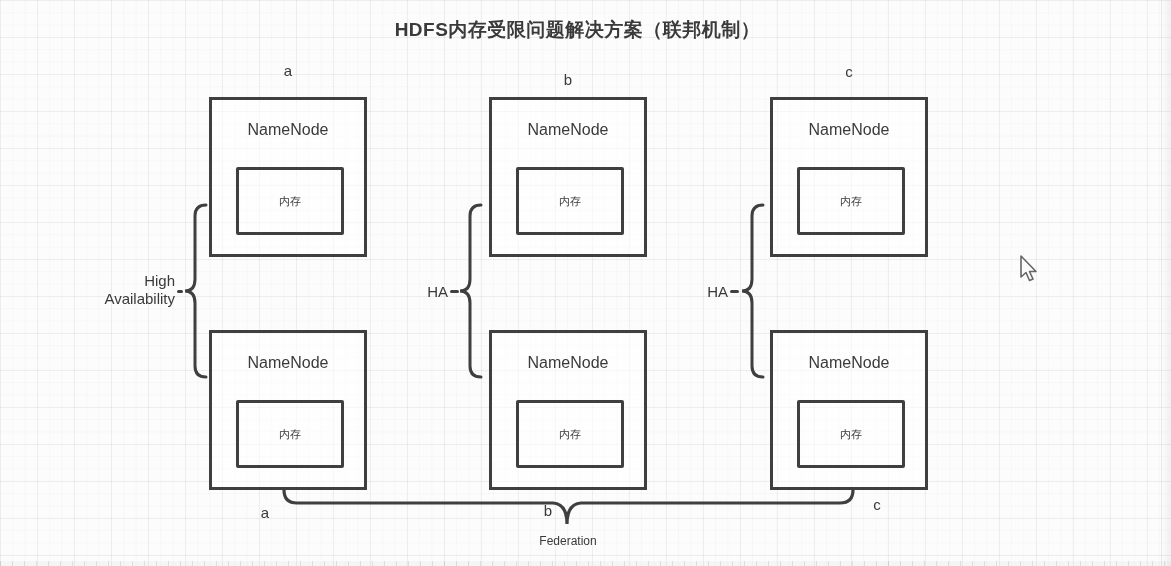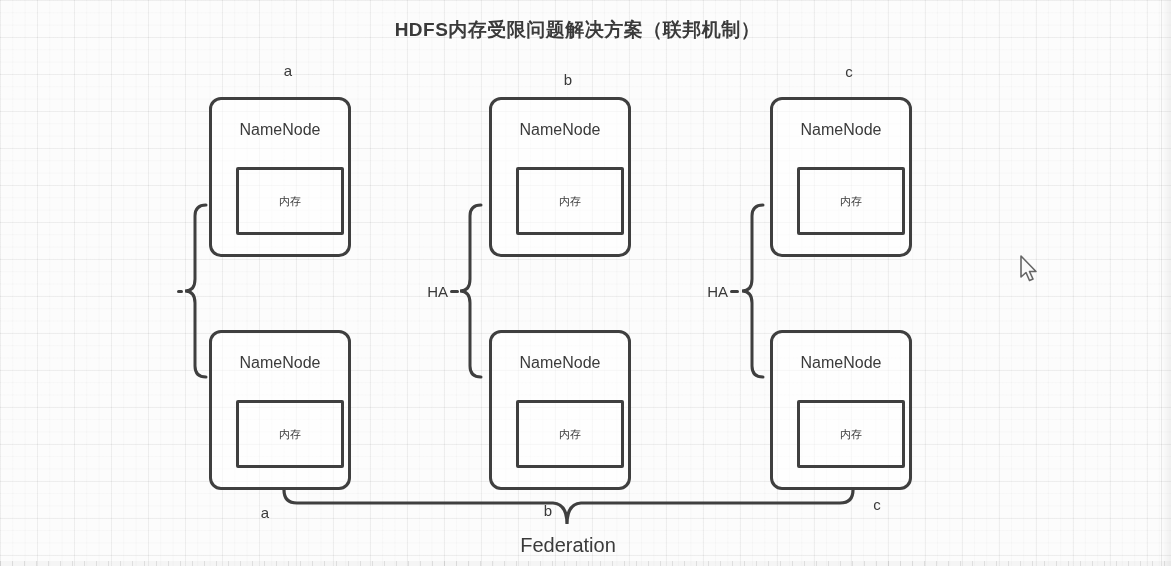--- a/index.html
+++ b/index.html
@@ -18,22 +18,22 @@
       linear-gradient(to right, rgba(110,110,110,0.035) 1px, transparent 1px),
       linear-gradient(to bottom, rgba(110,110,110,0.035) 1px, transparent 1px);
     background-size:37px 37px,37px 37px,12.33px 12.33px,12.33px 12.33px;
   }
   .title{
     position:absolute;left:0;top:17px;width:1155px;
     text-align:center;font-size:19px;font-weight:bold;
     color:var(--text,#303030);letter-spacing:.5px;
   }
   .node{
-    position:absolute;width:142px;height:160px;
-    border:3px solid var(--stroke,#3f3f3f);border-radius:12px;
+    position:absolute;width:158px;height:160px;
+    border:3px solid var(--stroke,#3f3f3f);border-radius:0;
     background:rgba(255,255,255,.55);box-sizing:border-box;
   }
   .node-title{
     margin-top:21px;text-align:center;
     font-size:16px;color:var(--text,#3a3a3a);
   }
   .mem{
     position:absolute;left:24px;top:67px;width:108px;height:68px;
     border:3px solid var(--stroke,#3f3f3f);border-radius:2px;
     box-sizing:border-box;display:flex;align-items:center;justify-content:center;
@@ -50,21 +50,21 @@
   .dash{
     position:absolute;height:2.5px;border-radius:2px;
     background:var(--stroke,#3f3f3f);
   }
   .blabel{
     position:absolute;width:30px;text-align:center;
     font-size:15px;color:var(--text,#3a3a3a);
   }
   .federation{
     position:absolute;left:468px;top:534px;width:200px;
-    text-align:center;font-size:20px;color:var(--text,#3a3a3a);
+    text-align:center;font-size:12px;color:var(--text,#3a3a3a);
   }
   .brace{position:absolute;}
   .bottom-edge{
     position:absolute;left:0;bottom:0;width:100%;height:5px;
     background:repeating-linear-gradient(90deg, rgba(0,0,0,0.22) 0 1px, rgba(0,0,0,0.05) 1px 12px);
     opacity:.55;
   }
   .right-edge{
     position:absolute;right:0;top:0;width:9px;height:100%;
     background:linear-gradient(to right, transparent, rgba(0,0,0,0.05));
@@ -124,20 +124,24 @@
   <svg class="brace" style="left:181px;top:202px;" width="28" height="178" viewBox="0 0 28 178">
     <path d="M25 3 Q14 3 14 14 L14 77 Q14 89 4 89 Q14 89 14 101 L14 164 Q14 175 25 175" fill="none" stroke="#3f3f3f" stroke-width="3" stroke-linecap="round"></path>
   </svg>
   <svg class="brace" style="left:456px;top:202px;" width="28" height="178" viewBox="0 0 28 178">
     <path d="M25 3 Q14 3 14 14 L14 77 Q14 89 4 89 Q14 89 14 101 L14 164 Q14 175 25 175" fill="none" stroke="#3f3f3f" stroke-width="3" stroke-linecap="round"></path>
   </svg>
   <svg class="brace" style="left:738px;top:202px;" width="28" height="178" viewBox="0 0 28 178">
     <path d="M25 3 Q14 3 14 14 L14 77 Q14 89 4 89 Q14 89 14 101 L14 164 Q14 175 25 175" fill="none" stroke="#3f3f3f" stroke-width="3" stroke-linecap="round"></path>
   </svg>
 
+  <div class="ha" style="left:55px;top:272px;width:120px;">
+    <div>High</div>
+    <div>Availability</div>
+  </div>
   <div class="dash" style="left:177px;top:290px;width:6px;"></div>
 
   <div class="ha" style="left:408px;top:283px;width:40px;">HA</div>
   <div class="dash" style="left:450px;top:290px;width:9px;"></div>
 
   <div class="ha" style="left:688px;top:283px;width:40px;">HA</div>
   <div class="dash" style="left:730px;top:290px;width:9px;"></div>
 
   <svg class="brace" style="left:281px;top:486px;" width="578" height="44" viewBox="0 0 578 44">
     <path d="M3 4 Q3 17 16 17 L272 17 Q286 18 286 38 Q286 18 300 17 L559 17 Q572 17 572 4" fill="none" stroke="#3f3f3f" stroke-width="3.2" stroke-linecap="round"></path>

